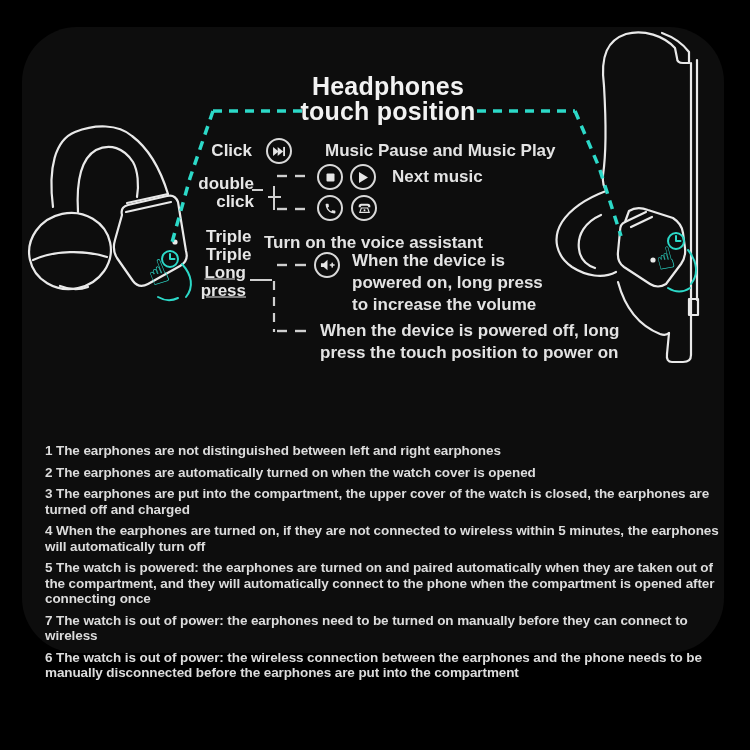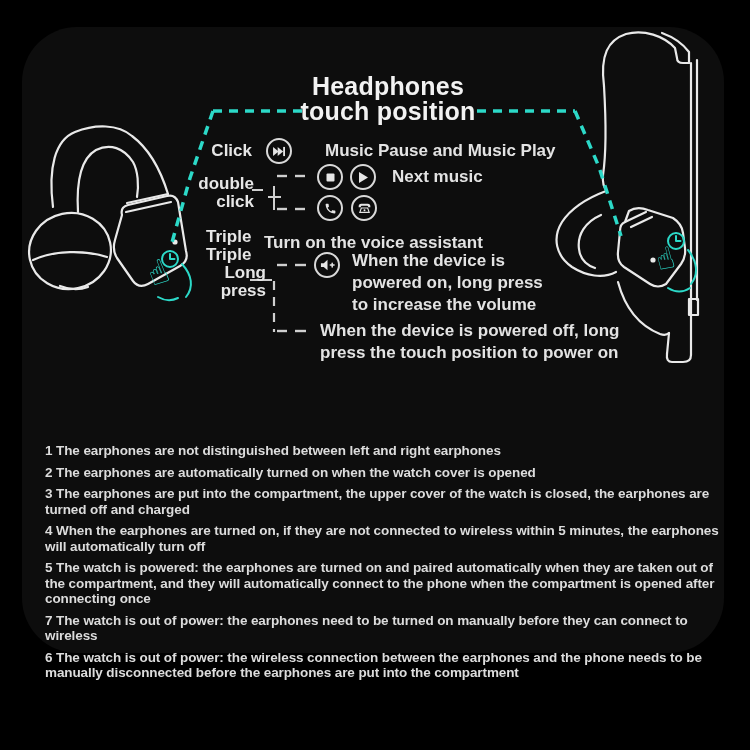--- a/index.html
+++ b/index.html
@@ -107,21 +107,21 @@
 
   <div class="lbl" style="left:200px;top:151px;width:52px;text-align:right;">Click</div>
   <div class="lbl center" style="left:196px;top:192px;width:58px;">
     <div>double</div>
     <div>click</div>
   </div>
   <div class="lbl" style="left:206px;top:245px;width:50px;">
     <div>Triple</div>
     <div>Triple</div>
   </div>
-  <div class="lbl center" style="left:212px;top:281px;width:54px;">
+  <div class="lbl center" style="left:192px;top:281px;width:54px;text-decoration:underline;">
     <div>Long</div>
     <div>press</div>
   </div>
 
   <div class="cicon" style="left:266px;top:138px;">
     <svg width="13" height="11" viewBox="0 0 14 12" fill="#e6e6e6">
       <polygon points="0,1 6,6 0,11"></polygon>
         <polygon points="5,1 11,6 5,11"></polygon>
         <rect x="11" y="1" width="2" height="10"></rect>
     </svg>

